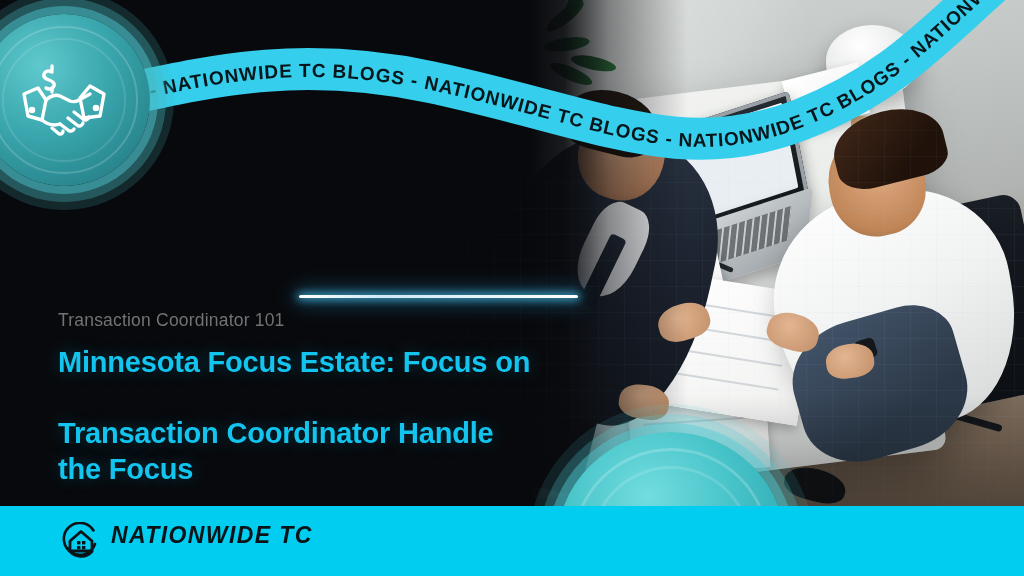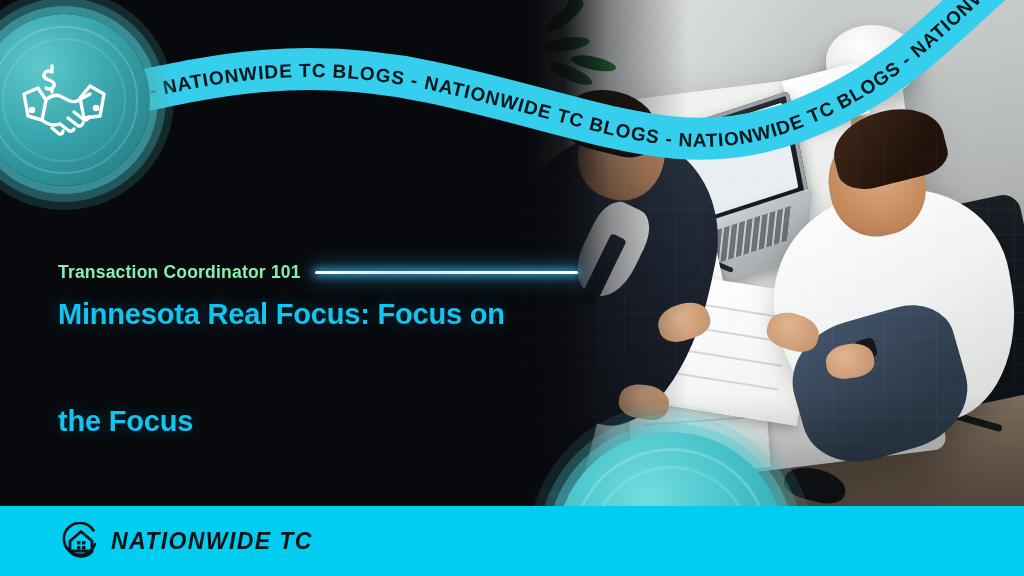--- a/index.html
+++ b/index.html
@@ -282,22 +282,22 @@
     border:3px solid rgba(255,255,255,.14);
   }
   .badge-bc .badge-icon{ top:56%; }
 
   
   .text-block{
     position:absolute; left:58px; top:262px; width:520px; z-index:6;
   }
   .eyebrow-row{ display:flex; align-items:center; gap:14px; }
   .eyebrow{
-    color:#86efac; font-size:17.5px; font-weight:700;
-    letter-spacing:.2px; white-space:nowrap;
+    color:#737373; font-size:17.5px; font-weight:400;
+    letter-spacing:.2px; white-space:nowrap;margin-top:48px;
   }
   .eyebrow-line{
     flex:1; height:3px; border-radius:2px;
     background: linear-gradient(90deg,#ffffff 0%, #cfe9f5 30%, #ffffff 100%);
     box-shadow: 0 0 9px 2px rgba(70,190,235,.85), 0 0 22px 5px rgba(40,150,205,.45);
   }
   .headline{
     margin-top:14px;
     color:#12C4EE;
     font-size:29px;
@@ -307,21 +307,21 @@
     text-shadow: 0 0 18px rgba(18,196,238,.30);
   }
 
   
   .bottom-bar{
     position:absolute; left:0; bottom:0; width:1024px; height:70px;
     background:#00CDEF; z-index:8;
   }
   .logo{
     position:absolute; left:62px; top:50%; transform:translateY(-50%);
-    display:flex; align-items:center; gap:11px;
+    display:flex; gap:11px;
   }
   .logo-text{
     color:#0A1418; font-size:23px; font-weight:700;
     font-style:italic; letter-spacing:1.4px;
   }
 </style>
 </head>
 <body>
 
 <div id="banner">
@@ -440,23 +440,23 @@
       </g>
     </svg>
   </div>
 
   <div class="text-block">
     <div class="eyebrow-row">
       <div class="eyebrow">Transaction Coordinator 101</div>
       <div class="eyebrow-line"></div>
     </div>
     <h1 class="headline">
-      <span>Minnesota Real Focus: Focus on</span><br>
+      <span>Minnesota Focus Estate: Focus on</span><br>
       <br>
-      <br>
+      <span>Transaction Coordinator Handle</span><br>
       <span>the Focus</span>
     </h1>
   </div>
 
   <div class="bottom-bar">
     <div class="logo">
       <svg width="38" height="38" viewBox="0 0 38 38">
         <path d="M31.5 8.5A16 16 0 1 0 33 22" fill="none" stroke="#0A1418" stroke-width="2.6" stroke-linecap="round"></path>
         <path d="M5.5 26A15 15 0 0 0 30 29.5" fill="none" stroke="#0A1418" stroke-width="2.6" stroke-linecap="round"></path>
         <path d="M19 9.5 L30 19 L30 29 L8 29 L8 19 Z" fill="none" stroke="#0A1418" stroke-width="2.8" stroke-linejoin="round"></path>

